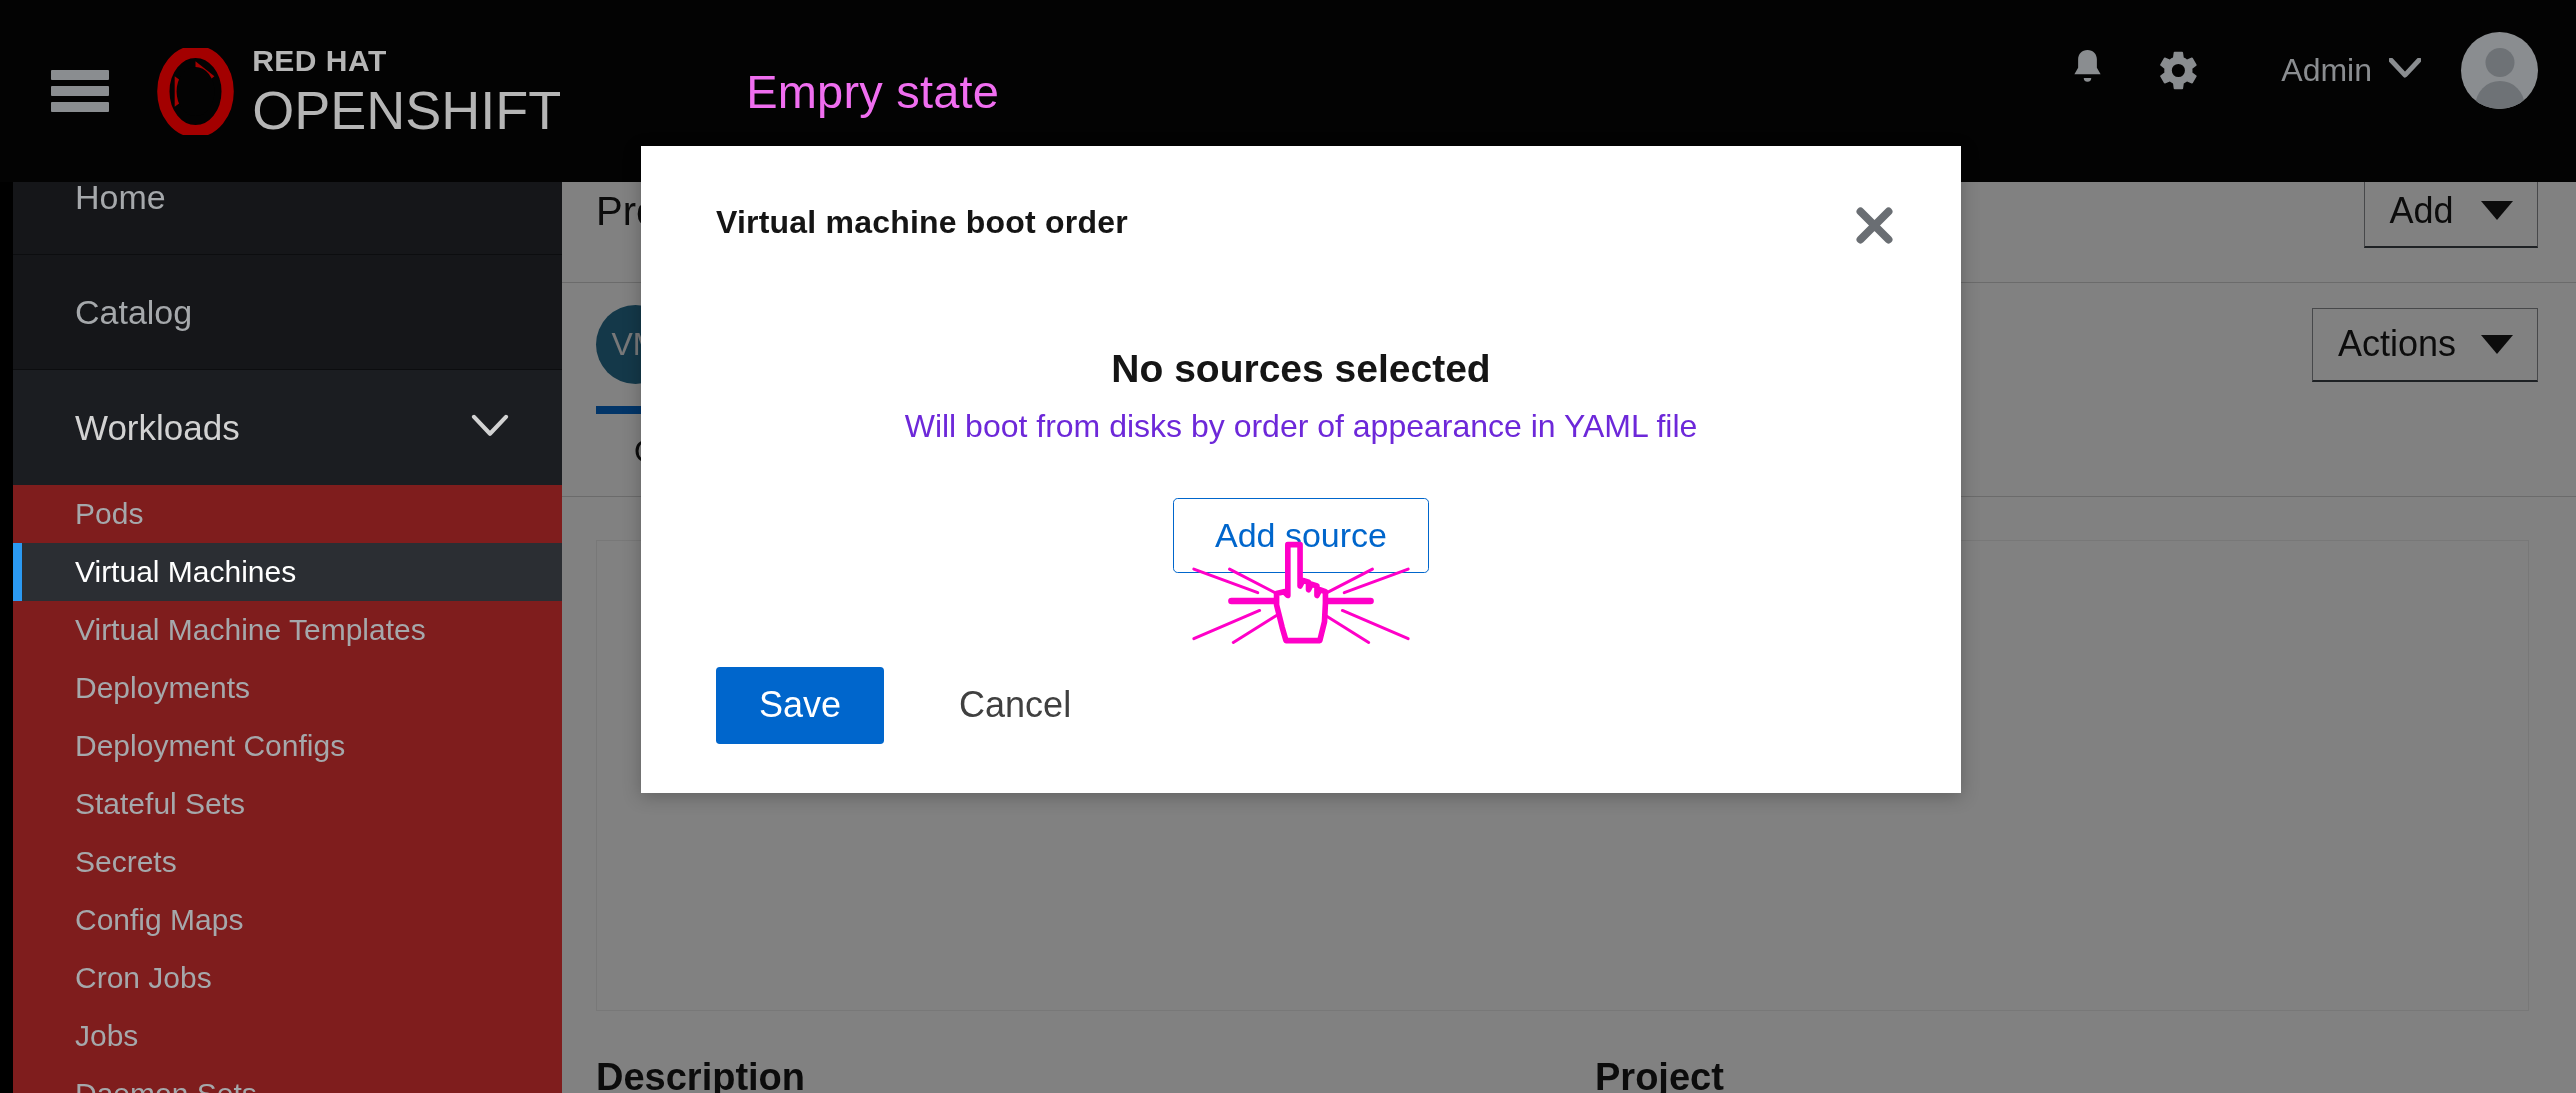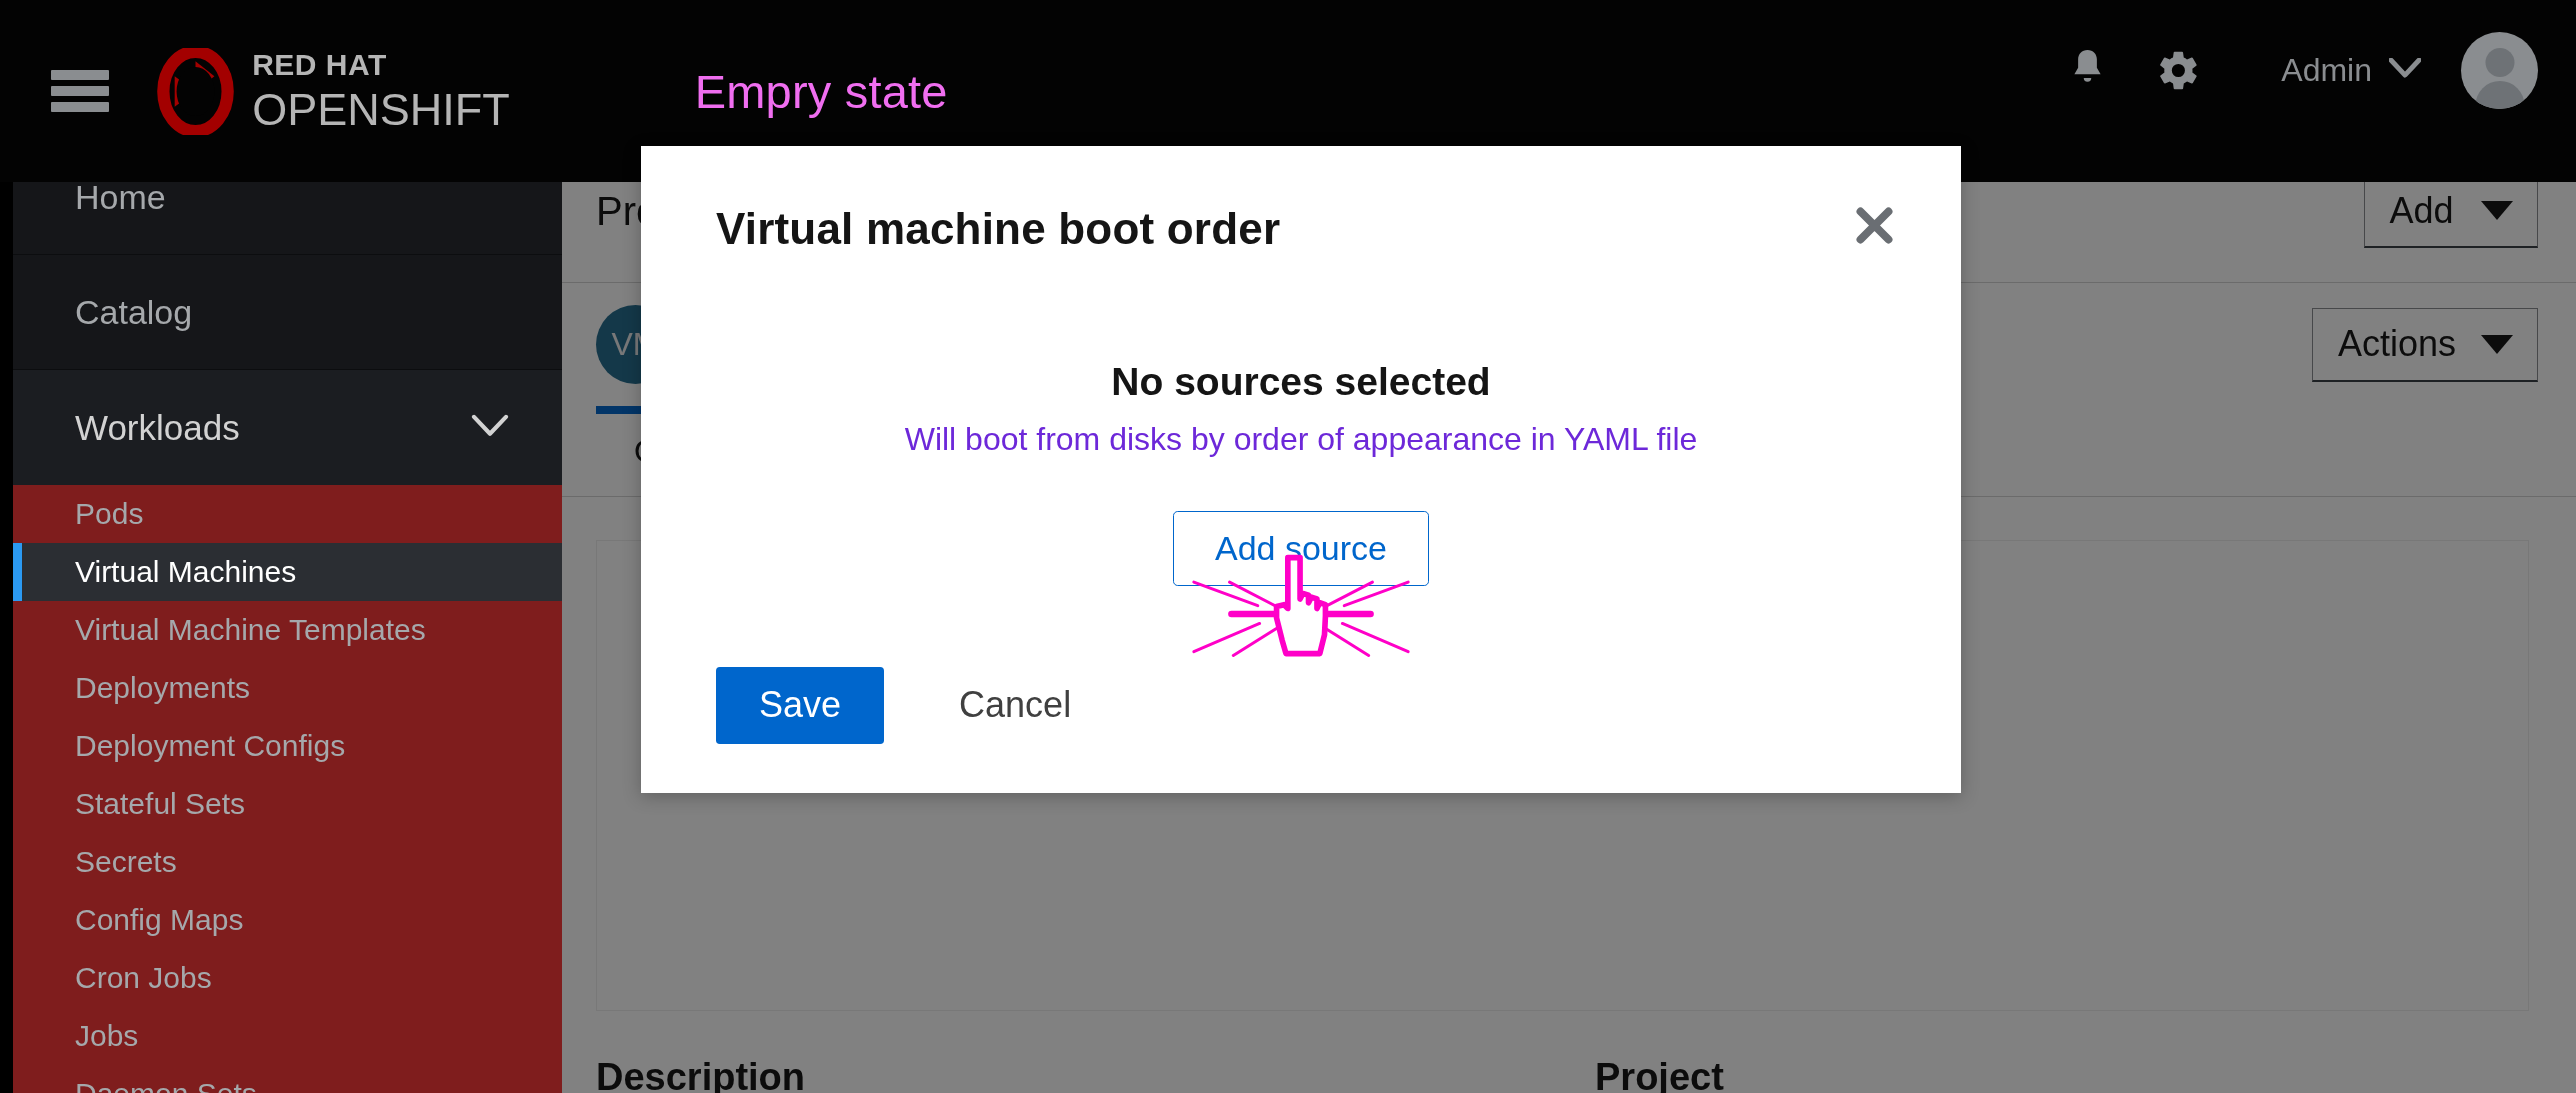--- a/index.html
+++ b/index.html
@@ -18,21 +18,21 @@
   .hamburger{ width:58px; height:43px; margin-left:51px; display:flex;
     flex-direction:column; justify-content:space-between; cursor:pointer; }
   .hamburger span{ display:block; height:10.4px; background:#8a8d90; border-radius:0.9px;}
   .logo{ margin-left:43px; display:flex; align-items:center; }
   .logo-hat{ width:87px; height:87px; position:relative; }
   .logo-hat svg{ display:block; }
   .logo-words{ margin-left:13.2px; display:flex; flex-direction:column;
     justify-content:center; line-height:1; }
   .logo-words .l1{ color:#b5b5b5; font-weight:bold; font-size:30px;
     letter-spacing:0.5px; }
-  .logo-words .l2{ color:#b5b5b5; font-size:45px; letter-spacing:0px;
+  .logo-words .l2{ color:#b5b5b5; font-size:54px; letter-spacing:0px;
     margin-top:7px; font-weight:300; }
   .masthead-title{
     margin-left:185px; color:#f06ef0; font-size:47px; letter-spacing:0.2px;
   }
   .masthead-right{ position:absolute; right:38px; top:0; height:140px;
     display:flex; align-items:center; gap:0; }
   .mh-icon{ width:91px; height:91px; display:flex; align-items:center;
     justify-content:center; cursor:pointer; }
   .mh-user{ display:flex; align-items:center; gap:17px; margin-left:57px;
     cursor:pointer; }
@@ -104,21 +104,21 @@
   .c-h3{ font-size:38px; color:#151515; font-weight:bold; }
 
   
   .modal{
     position:absolute; left:641px; top:146px; width:1320px; height:647px;
     background:#fff; z-index:10;
     box-shadow:0 3.8px 17px rgba(3,3,3,0.25);
     display:flex; flex-direction:column;
   }
   .modal-head{ position:relative; padding:58px 75px 0 75px; }
-  .modal-title{ font-size:44px; color:#151515; font-weight:bold;
+  .modal-title{ font-size:32px; color:#151515; font-weight:bold;
     letter-spacing:0.2px; }
   .modal-close{ position:absolute; right:57px; top:49px; width:60px;
     height:60px; display:flex; align-items:center; justify-content:center;
     cursor:pointer; }
   .modal-body{ flex:1; display:flex; flex-direction:column;
     align-items:center; padding-top:106px; }
   .empty-title{ font-size:39px; font-weight:bold; color:#151515; }
   .empty-sub{ font-size:32px; color:#6d28d9; margin-top:17px; }
   .add-source-wrap{ position:relative; margin-top:53px; }
   .add-source{ border:1.9px solid #06c; background:#fff; color:#06c;

